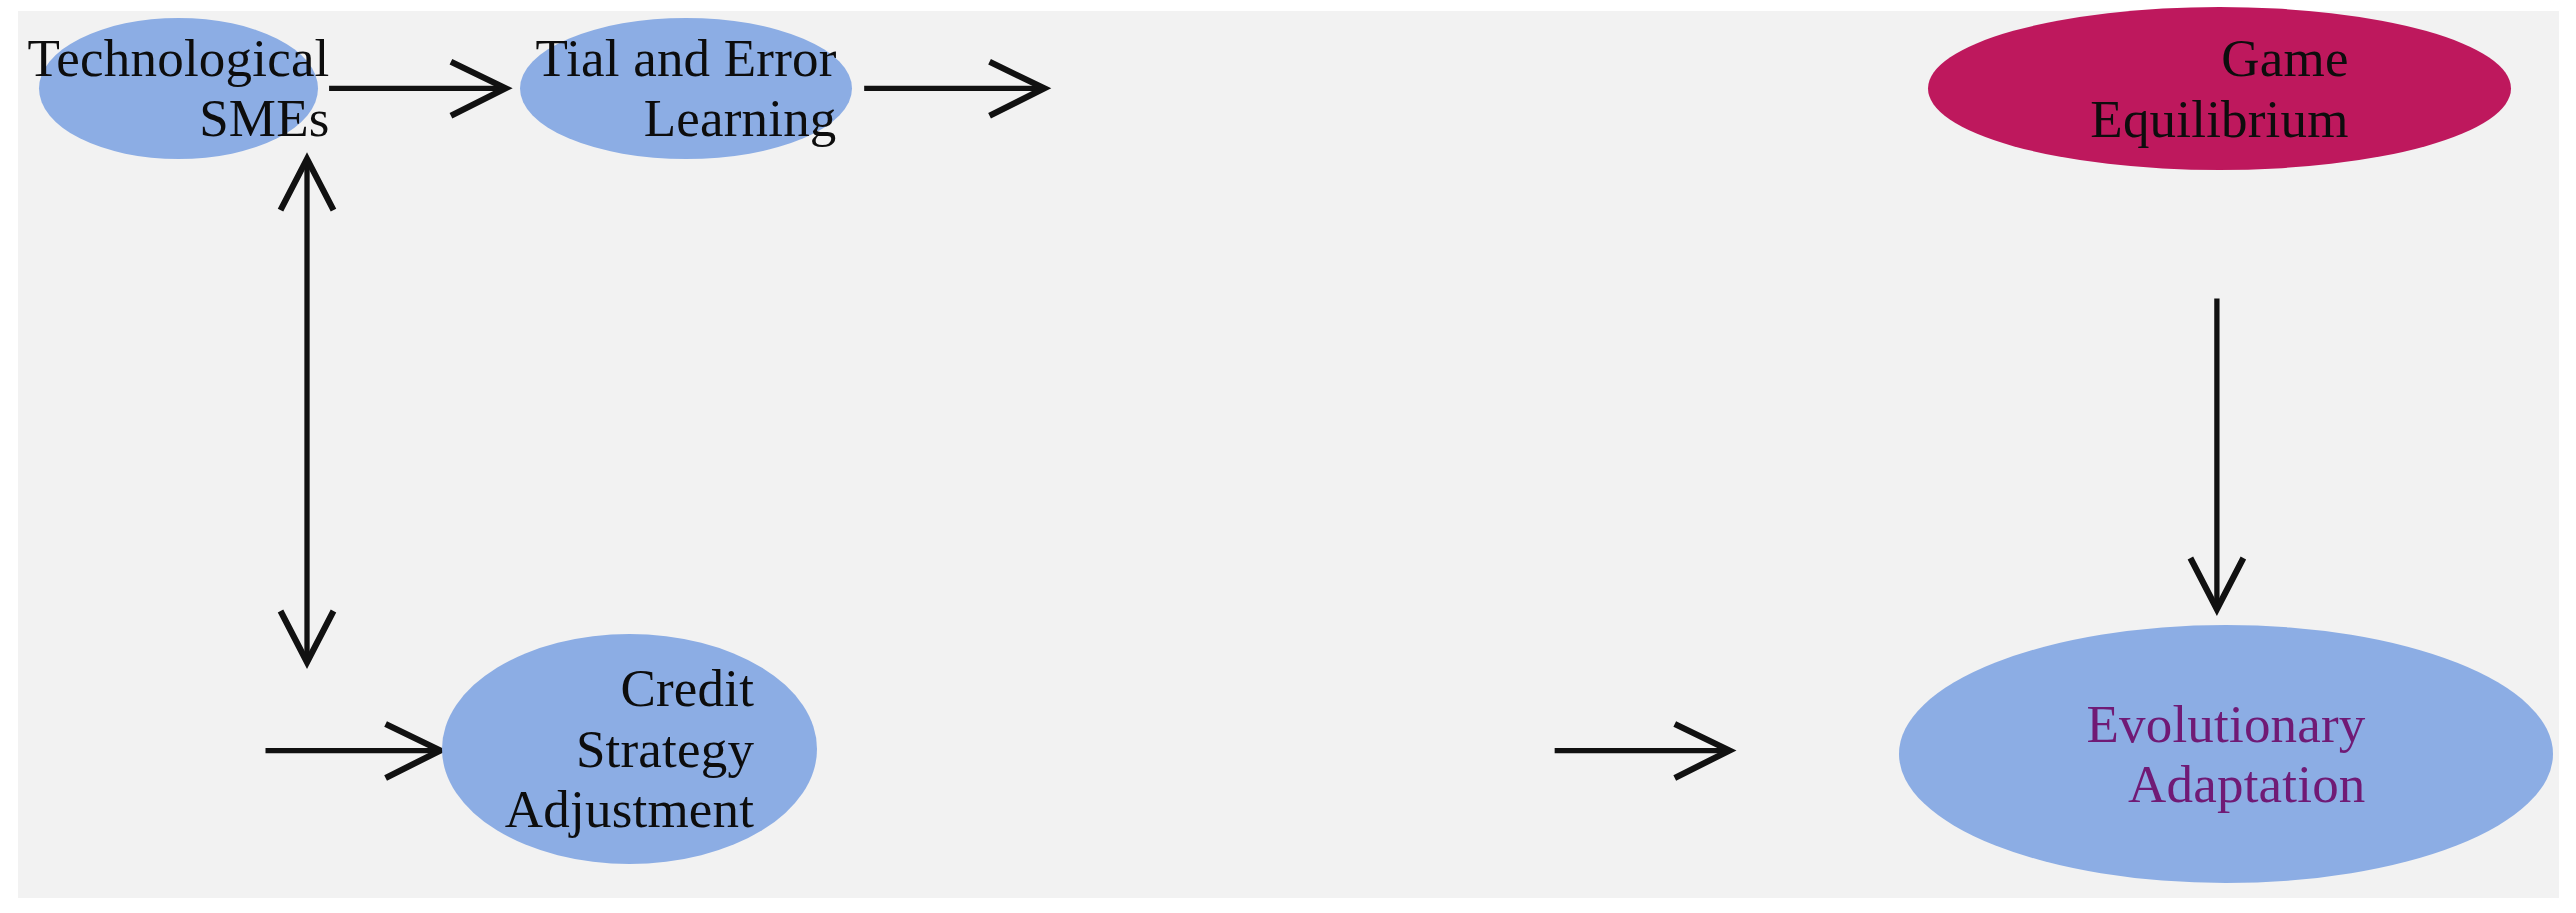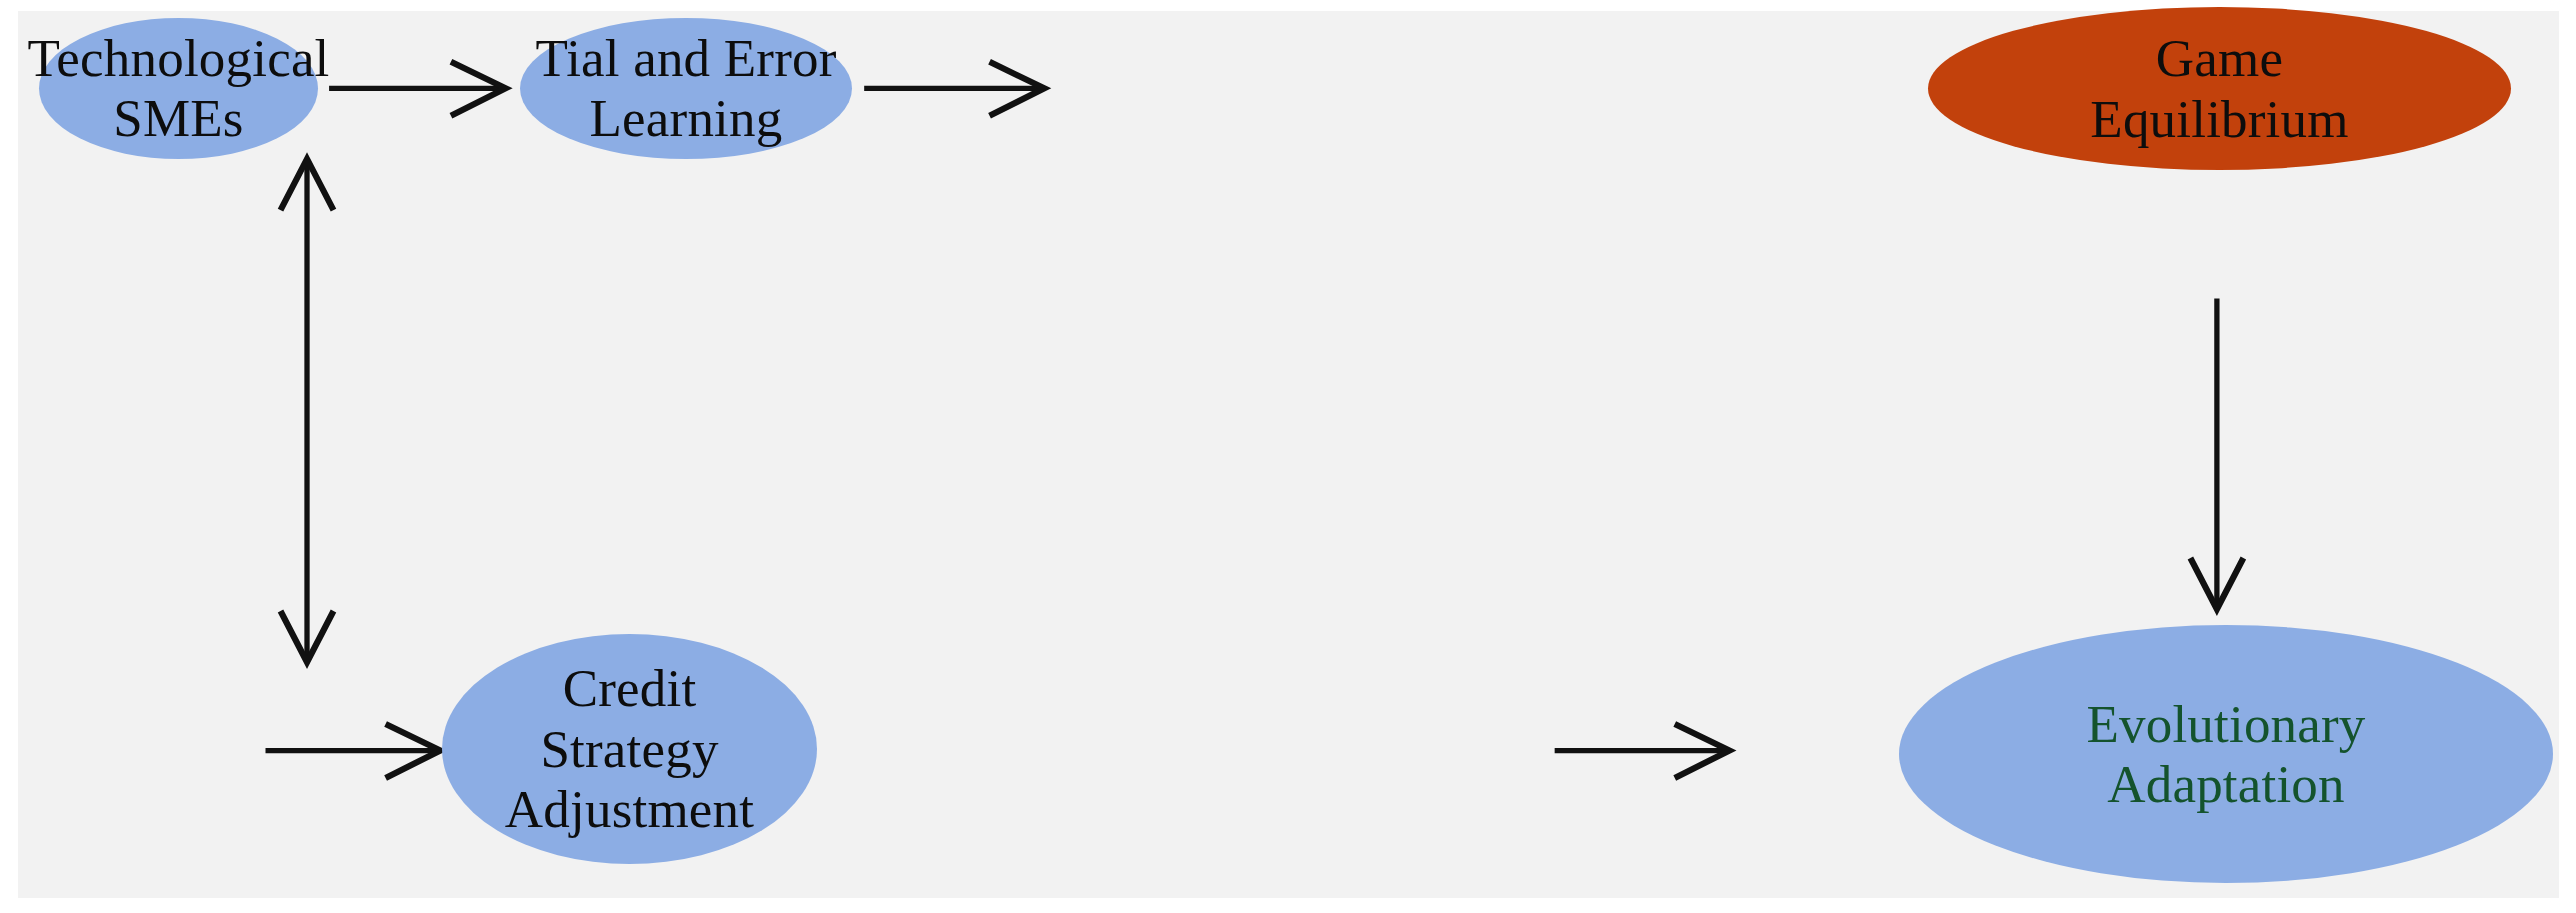--- a/index.html
+++ b/index.html
@@ -41,20 +41,21 @@
     color: #0d0d0d;
     line-height: 1.14;
     letter-spacing: 0.2px;
     white-space: pre-line;
     user-select: none;
   }
   .node-label {
     display: block;
     padding: 0 5.3px;
     white-space: pre-line;
+    text-align: right;
   }
 </style>
 </head>
 <body>
 
 <div id="stage" style="background: rgb(255, 255, 255);">
 
   <div id="panel" style="background: rgb(242, 242, 242);"></div>
 
   <svg id="svg-layer" viewBox="0 0 2916 1034" xmlns="http://www.w3.org/2000/svg">
@@ -94,31 +95,31 @@
   <div class="node" id="node-technological-smes" style="left: 39px; top: 17.7px; width: 279px; height: 141px; background: rgb(140, 173, 228); color: rgb(13, 13, 13); font-size: 53px;">
     <span class="node-label">Technological
 SMEs</span>
   </div>
 
   <div class="node" id="node-trial-and-error-learning" style="left: 520px; top: 17.7px; width: 332px; height: 141px; background: rgb(140, 173, 228); color: rgb(13, 13, 13); font-size: 53px;">
     <span class="node-label">Tial and Error
 Learning</span>
   </div>
 
-  <div class="node" id="node-game-equilibrium" style="left: 1928px; top: 7px; width: 583px; height: 163px; background: #c2410c; color: rgb(13, 13, 13); font-size: 53px;">
+  <div class="node" id="node-game-equilibrium" style="left: 1928px; top: 7px; width: 583px; height: 163px; background: #be185d; color: rgb(13, 13, 13); font-size: 53px;">
     <span class="node-label">Game
 Equilibrium</span>
   </div>
 
 
   <div class="node" id="node-credit-strategy-adjustment" style="left: 442px; top: 634px; width: 375px; height: 230px; background: rgb(140, 173, 228); color: rgb(13, 13, 13); font-size: 53px; font-family: Liberation Serif, serif;">
     <span class="node-label">Credit
 Strategy
 Adjustment</span>
   </div>
 
-  <div class="node" id="node-evolutionary-adaptation" style="left: 1899px; top: 625px; width: 654px; height: 258px; background: rgb(140, 173, 228); color: #14532d; font-size: 53px;">
+  <div class="node" id="node-evolutionary-adaptation" style="left: 1899px; top: 625px; width: 654px; height: 258px; background: rgb(140, 173, 228); color: #701a75; font-size: 53px;">
     <span class="node-label">Evolutionary
 Adaptation</span>
   </div>
 
 </div>
 
 
 </body></html>

